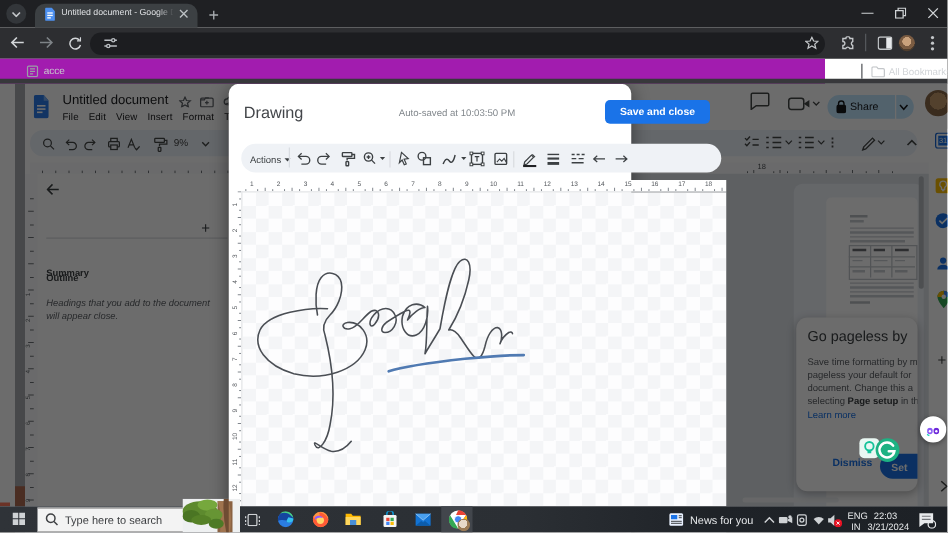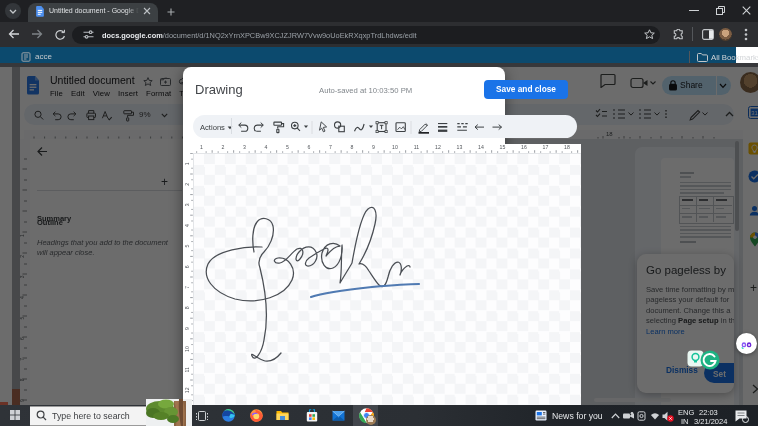--- a/index.html
+++ b/index.html
@@ -2,21 +2,21 @@
 <html><head>
 <meta charset="utf-8">
 <style>
   html,body{margin:0;padding:0;}
   body{width:758px;height:426px;position:relative;overflow:hidden;background:#fff;
        font-family:"Liberation Sans",sans-serif;-webkit-font-smoothing:antialiased;}
   .abs{position:absolute;}
   
   #tabbar{left:0;top:0;width:758px;height:22px;background:#1f2023;z-index:40;}
   #toolbar{left:0;top:22px;width:758px;height:25px;background:#2d2e31;z-index:40;}
-  #bookbar{left:0;top:47px;width:736px;height:20px;background:#0c4a6e;z-index:40;}
+  #bookbar{left:0;top:47px;width:624px;height:20px;background:#a21caf;z-index:40;padding-left:36px;}
   .tab{left:28px;top:3px;width:130px;height:19px;background:#3c4043;border-radius:8px 8px 0 0;}
   .omni{left:72px;top:3.5px;width:588px;height:18px;border-radius:9px;background:#1c1d20;}
   .url{left:102px;top:8.5px;font-size:7.4px;color:#9aa0a6;white-space:nowrap;}
   .url b{color:#e8eaed;font-weight:bold;}
   
   #page{left:12px;top:67px;width:758px;height:359px;background:#fff;z-index:1;}
   #dim{left:0;top:67px;width:758px;height:338px;background:rgba(0,0,0,0.578);z-index:20;}
   
   #dialog{left:183px;top:67px;width:322px;height:359px;background:#fff;border-radius:8px 8px 0 0;
           box-shadow:0 3px 14px rgba(0,0,0,.45);z-index:30;}
@@ -391,21 +391,20 @@
   <svg class="abs" style="left:54px;top:7px" width="11" height="11" viewBox="0 0 11 11" fill="none" stroke="#d3d6d9" stroke-width="1.15">
     <path d="M9.6 3.2 a4.3 4.3 0 1 0 0.8 3.8"></path>
       <path d="M10.4 0.8 v2.8 h-2.8" stroke-width="1"></path>
   </svg>
   <div class="omni abs"></div>
   <svg class="abs" style="left:83px;top:7.5px" width="11" height="9" viewBox="0 0 11 9" fill="none" stroke="#b9bdc1" stroke-width="1.1">
     <path d="M0.5 2.2 h6 M8.7 2.2 h1.8 M0.5 6.8 h2 M4.7 6.8 h5.8"></path>
       <circle cx="7.6" cy="2.2" r="1.3"></circle>
       <circle cx="3.6" cy="6.8" r="1.3"></circle>
   </svg>
-  <div class="url abs"><b>docs.google.com</b>/document/d/1NQ2xYrnXPCBw9XCJZJRW7Vvw9oUoEkRXqxpTrdLhdws/edit</div>
   <svg class="abs" style="left:644px;top:7px" width="11" height="11" viewBox="0 0 11 11" fill="none" stroke="#c3c6c9" stroke-width="1">
     <path d="M5.5 0.8 L6.9 3.8 L10.3 4.1 L7.8 6.3 L8.6 9.6 L5.5 7.8 L2.4 9.6 L3.2 6.3 L0.7 4.1 L4.1 3.8 Z"></path>
   </svg>
   <svg class="abs" style="left:673px;top:7px" width="11" height="11" viewBox="0 0 11 11" fill="none" stroke="#c3c6c9" stroke-width="1.1">
     <path d="M3.7 1.8 a1.6 1.6 0 0 1 3.2 0 h2.3 v2.4 a1.7 1.7 0 0 0 0 3.2 v2.4 h-2.4 a1.7 1.7 0 0 0 -3.2 0 H1.3 V7.4 a1.6 1.6 0 0 0 0 -3.2 V1.8 Z"></path>
   </svg>
   <div class="abs" style="left:692px;top:5px;width:1px;height:14px;background:#54575b;"></div>
   <svg class="abs" style="left:702px;top:7px" width="12" height="11" viewBox="0 0 12 11" fill="none" stroke="#c3c6c9" stroke-width="1.1">
     <rect x="0.6" y="0.6" width="10.8" height="9.8" rx="1.6"></rect>
       <rect x="7" y="1.2" width="4" height="8.6" fill="#e7e9eb" stroke="none"></rect>

